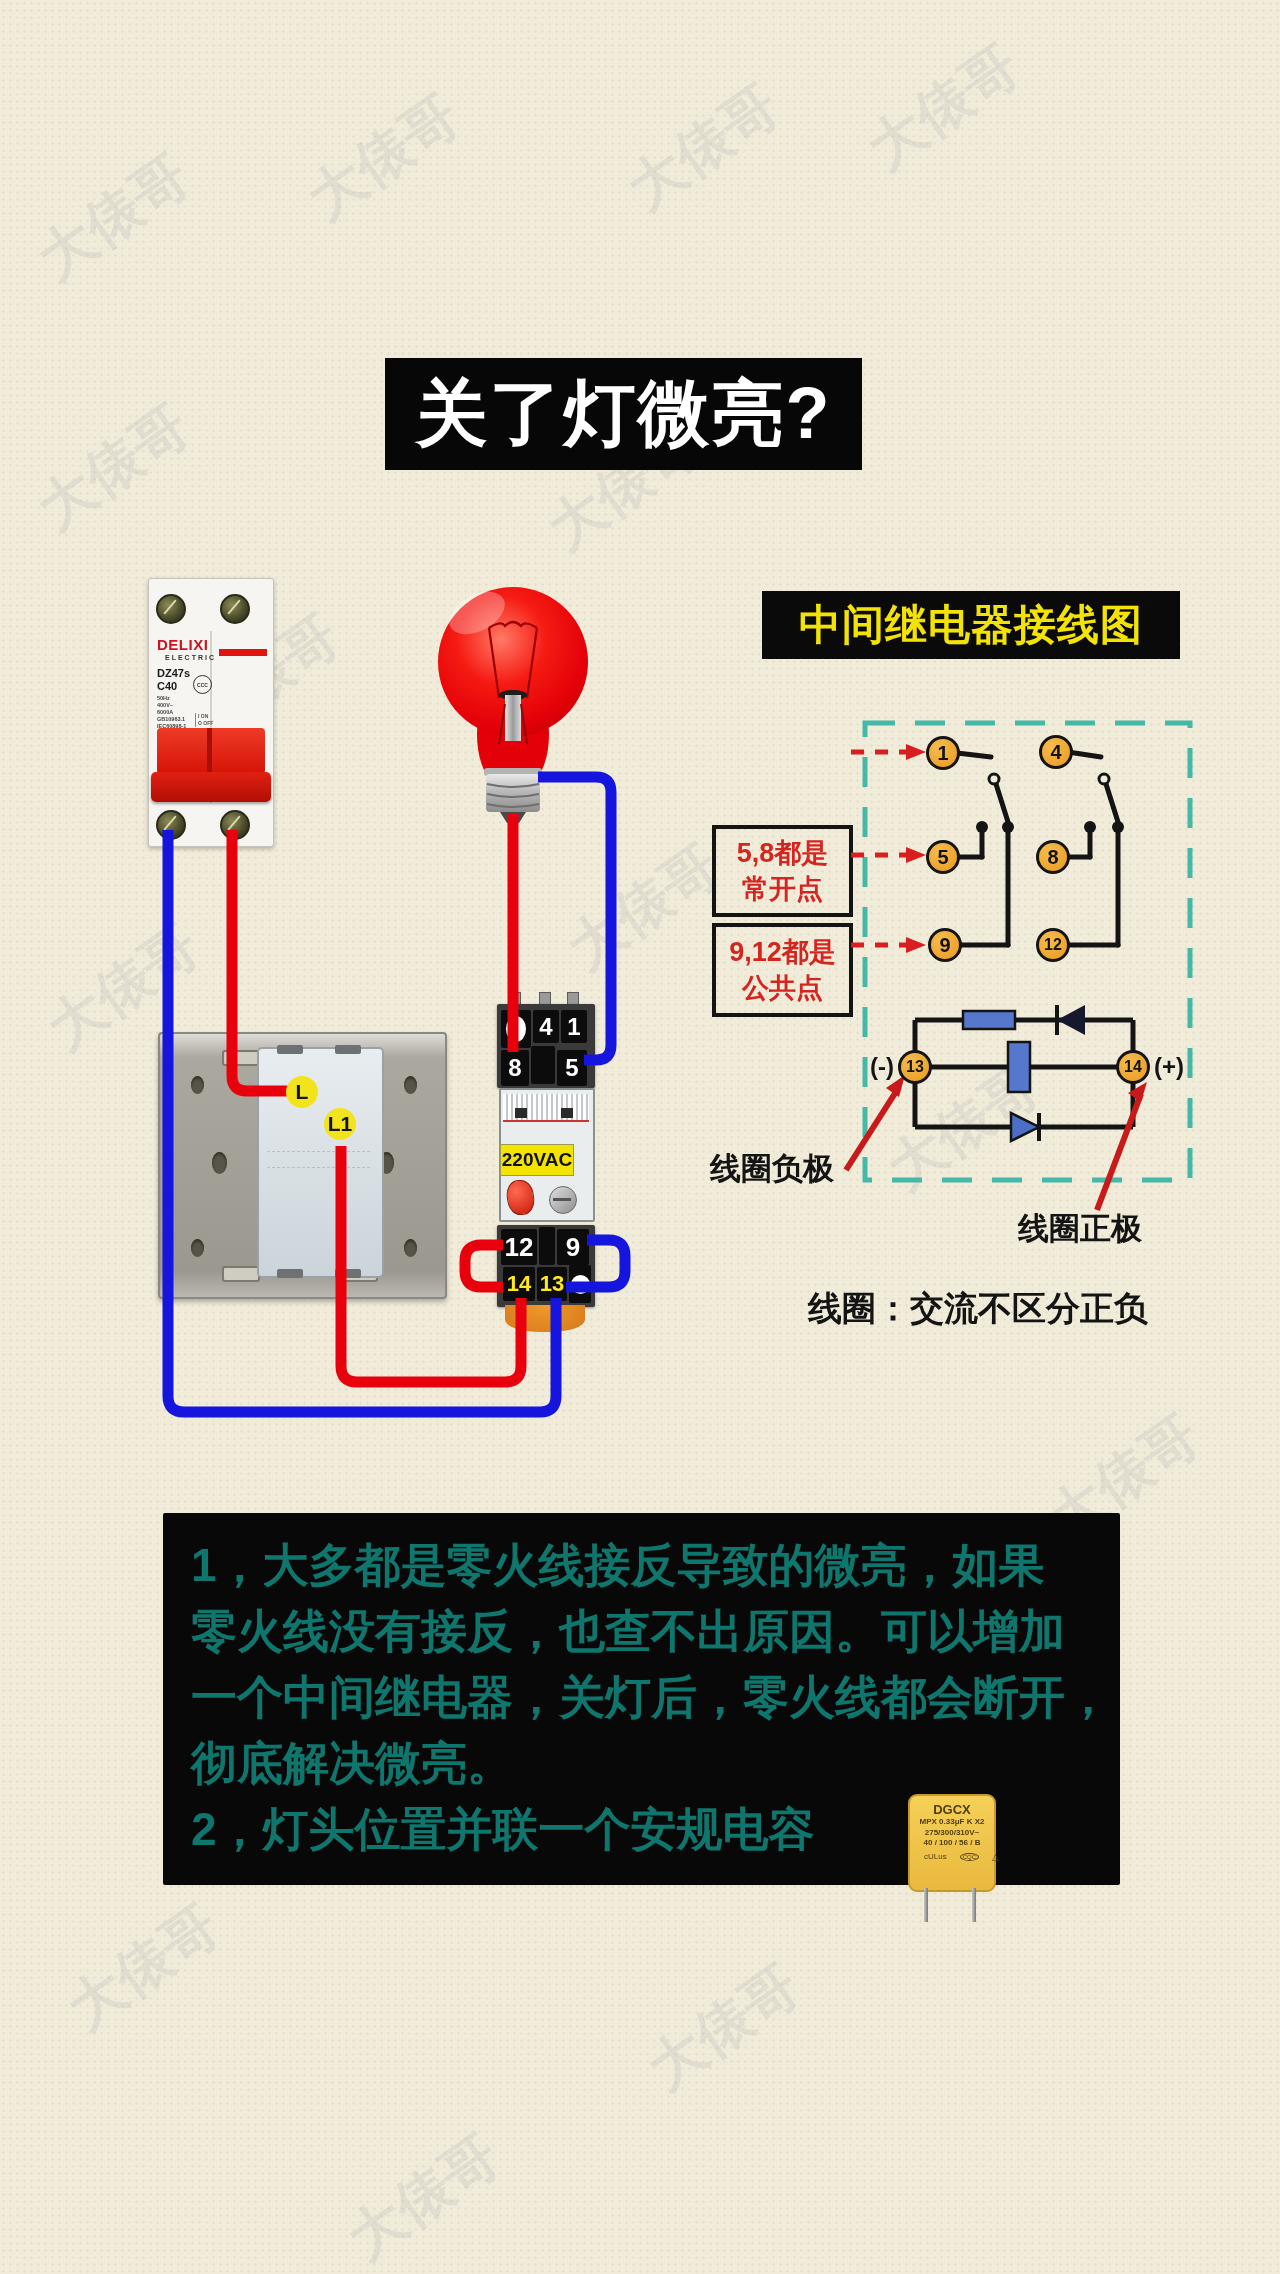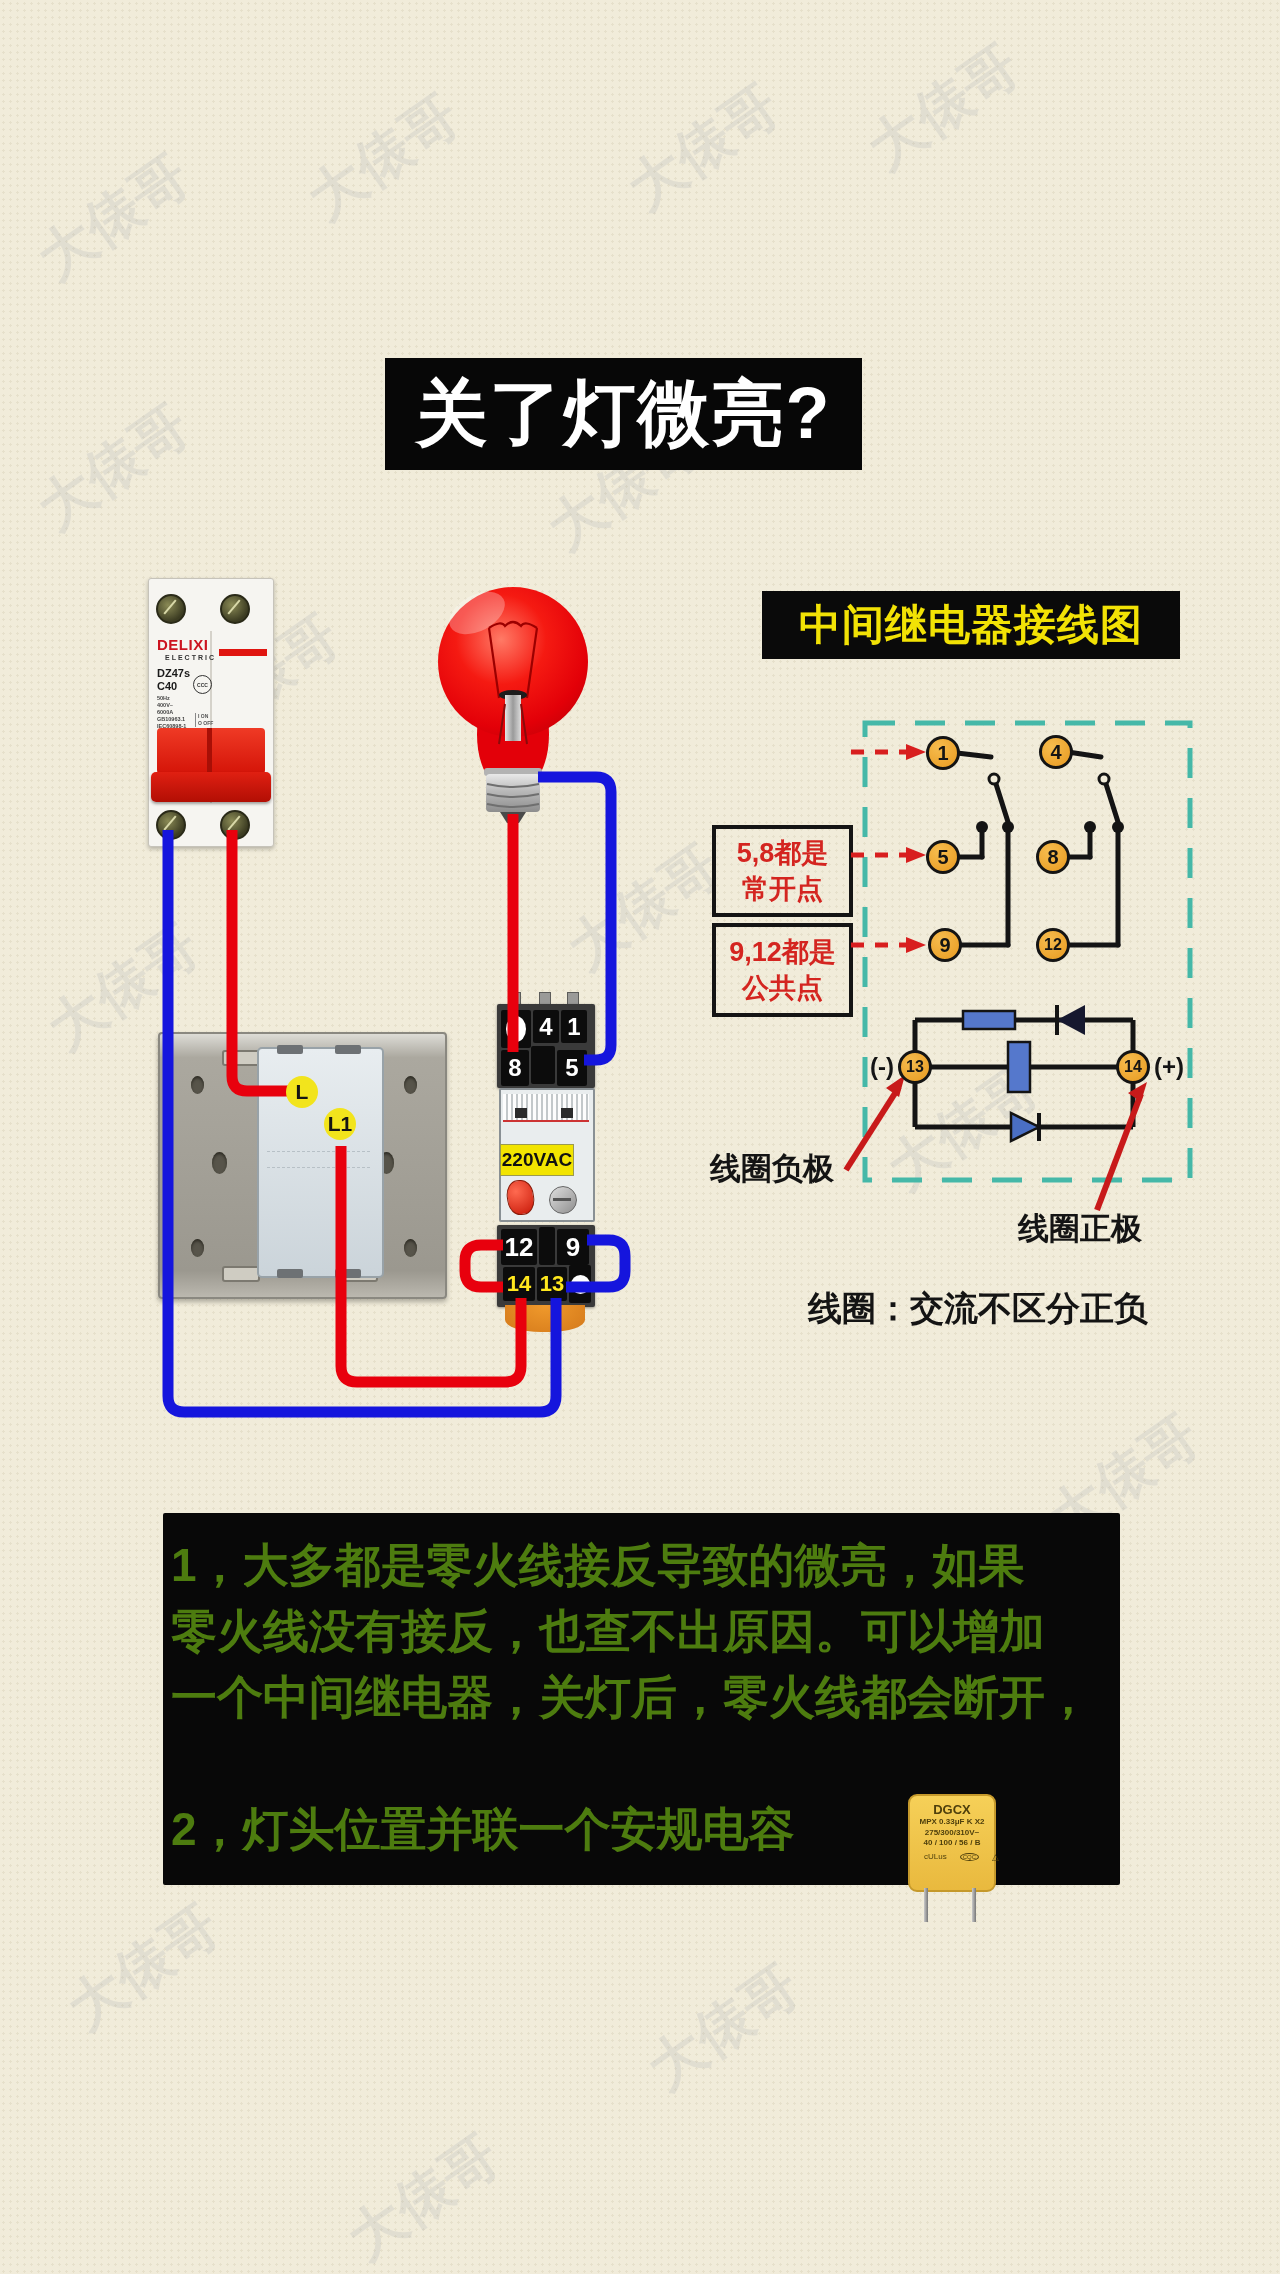--- a/index.html
+++ b/index.html
@@ -81,21 +81,21 @@
   #relay-led{position:absolute;left:6px;top:90px;width:25px;height:33px;border-radius:45%;
     background:radial-gradient(circle at 35% 30%,#ff6a50,#c81808);border:1px solid #8a1a08;transform:rotate(-8deg);}
   #relay-screw{position:absolute;left:48px;top:96px;width:26px;height:26px;border-radius:50%;
     background:linear-gradient(135deg,#dedede,#8f8f8f);border:1px solid #666;}
   #relay-screw:before{content:"";position:absolute;left:3px;top:11px;width:18px;height:3px;background:#555;}
   #relay-base{position:absolute;left:8px;top:315px;width:80px;height:27px;
     background:radial-gradient(ellipse at 50% 0%,#f09a2c,#d4791a);border-radius:0 0 45% 45%;}
   
   #note-box{left:163px;top:1513px;width:957px;height:372px;background:#080808;z-index:4;
     padding:0;border-radius:2px;}
-  #note-box .ln{position:absolute;left:8px;color:#4d7c0f;font-size:46px;font-weight:700;white-space:nowrap;}
+  #note-box .ln{position:absolute;left:28px;color:#0f766e;font-size:46px;font-weight:700;white-space:nowrap;}
   
   #capacitor{left:908px;top:1750px;width:88px;height:130px;z-index:7;margin-top:44px;}
   #cap-body{position:absolute;left:0;top:0;width:84px;height:94px;border-radius:9px;
     background:linear-gradient(180deg,#f6d058,#e9b93e);border:2px solid #c5992b;text-align:center;color:#4e3f0c;}
   #cap-body .b{font-size:13px;font-weight:800;margin-top:6px;}
   #cap-body .s{font-size:8px;line-height:10.5px;font-weight:700;}
   #cap-body .certs{margin-top:3px;font-size:8px;font-weight:400;display:flex;justify-content:center;gap:13px;align-items:center;padding-left:19px;}
   #cap-body .certs .oval{border:1px solid #4e3f0c;border-radius:50%;padding:0 2px;font-size:6px;}
   #cap-body .certs .tri{font-size:9px;}
   .cap-leg{position:absolute;top:94px;width:4px;height:34px;background:linear-gradient(90deg,#c9c9c9,#777);}
@@ -344,20 +344,21 @@
   <span class="sch-label" style="left:1018px;top:1208px;font-size:31px;">线圈正极</span>
   <span class="sch-label" style="left:808px;top:1286px;font-size:34px;">线圈：交流不区分正负</span>
 
   <div class="yellow-node" style="left:286px;top:1076px;">L</div>
   <div class="yellow-node" style="left:324px;top:1108px;">L1</div>
 
   <div class="abs" id="note-box">
     <div class="ln" style="top:22px;">1，大多都是零火线接反导致的微亮，如果</div>
     <div class="ln" style="top:88px;">零火线没有接反，也查不出原因。可以增加</div>
     <div class="ln" style="top:154px;">一个中间继电器，关灯后，零火线都会断开，</div>
+    <div class="ln" style="top:220px;">彻底解决微亮。</div>
     <div class="ln" style="top:286px;">2，灯头位置并联一个安规电容</div>
   </div>
 
   <div class="abs" id="capacitor">
     <div id="cap-body">
       <div class="b">DGCX</div>
       <div class="s">MPX 0.33μF K X2</div>
       <div class="s">275/300/310V~</div>
       <div class="s">40 / 100 / 56 / B</div>
       <div class="certs">

